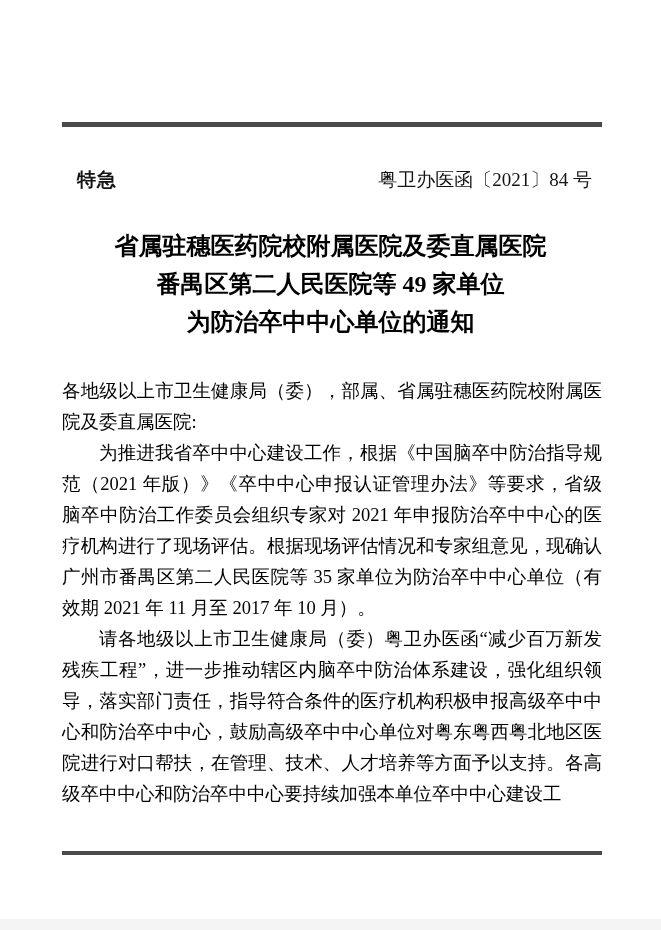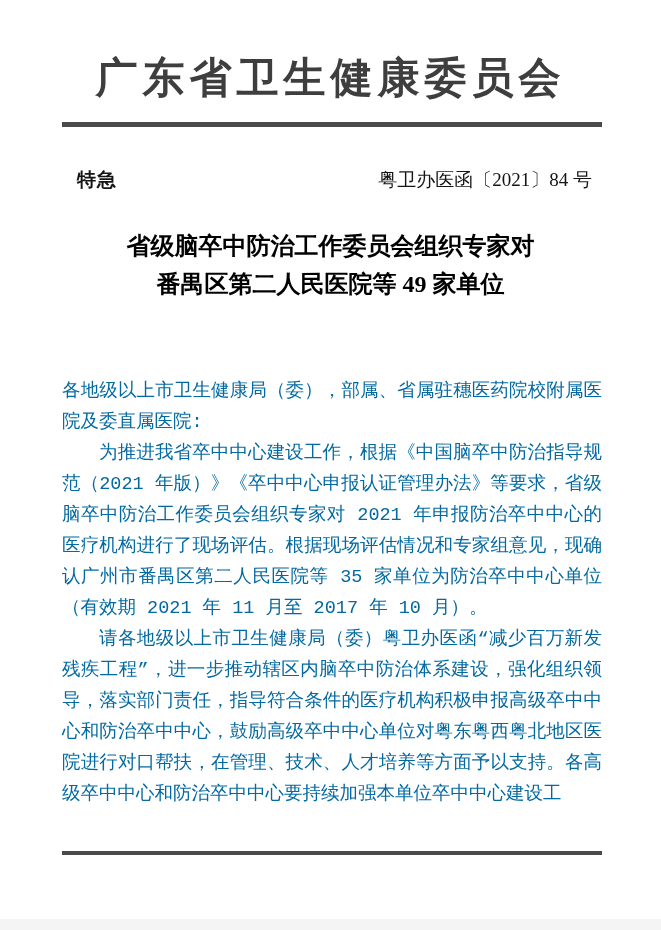--- a/index.html
+++ b/index.html
@@ -90,55 +90,55 @@
     line-height: 38px;
     color: #000000;
   }
   .title-line { display: block; white-space: nowrap; }
   
   .doc-body {
     position: absolute;
     top: 376px;
     left: 62px;
     width: 540px;
-    font-family: Liberation Mono, monospace;
+    font-family: Liberation Serif, serif;
     font-size: 18.5px;
     line-height: 31px;
-    color: #0369a1;
+    color: #000000;
     text-align: justify;
   }
   .doc-body p { margin: 0; }
   .doc-body p.para { text-indent: 2em; }
   
   .bottom-strip {
     position: absolute;
     left: 0;
     bottom: 0;
     width: 661px;
     height: 11px;
     background: #f4f4f5;
   }
 </style>
 </head>
 <body>
 
 <div class="page">
 
-  <h1 class="org-name">广东省卫生健康委员会</h1>
 
   <div class="double-rule rule-top"></div>
 
   <div class="meta-row">
     <span class="urgency">特急</span>
     <span class="doc-number">粤卫办医函〔2021〕84 号</span>
   </div>
 
   <h2 class="doc-title">
-    <span class="title-line">省级脑卒中防治工作委员会组织专家对</span>
+    <span class="title-line">省属驻穗医药院校附属医院及委直属医院</span>
     <span class="title-line">番禺区第二人民医院等 49 家单位</span>
+    <span class="title-line">为防治卒中中心单位的通知</span>
   </h2>
 
   <div class="doc-body">
     <p class="salutation">各地级以上市卫生健康局（委），部属、省属驻穗医药院校附属医院及委直属医院:</p>
     <p class="para">为推进我省卒中中心建设工作，根据《中国脑卒中防治指导规范（2021 年版）》《卒中中心申报认证管理办法》等要求，省级脑卒中防治工作委员会组织专家对 2021 年申报防治卒中中心的医疗机构进行了现场评估。根据现场评估情况和专家组意见，现确认广州市番禺区第二人民医院等 35 家单位为防治卒中中心单位（有效期 2021 年 11 月至 2017 年 10 月）。</p>
     <p class="para">请各地级以上市卫生健康局（委）粤卫办医函“减少百万新发残疾工程”，进一步推动辖区内脑卒中防治体系建设，强化组织领导，落实部门责任，指导符合条件的医疗机构积极申报高级卒中中心和防治卒中中心，鼓励高级卒中中心单位对粤东粤西粤北地区医院进行对口帮扶，在管理、技术、人才培养等方面予以支持。各高级卒中中心和防治卒中中心要持续加强本单位卒中中心建设工</p>
   </div>
 
   <div class="double-rule rule-bottom"></div>
 

